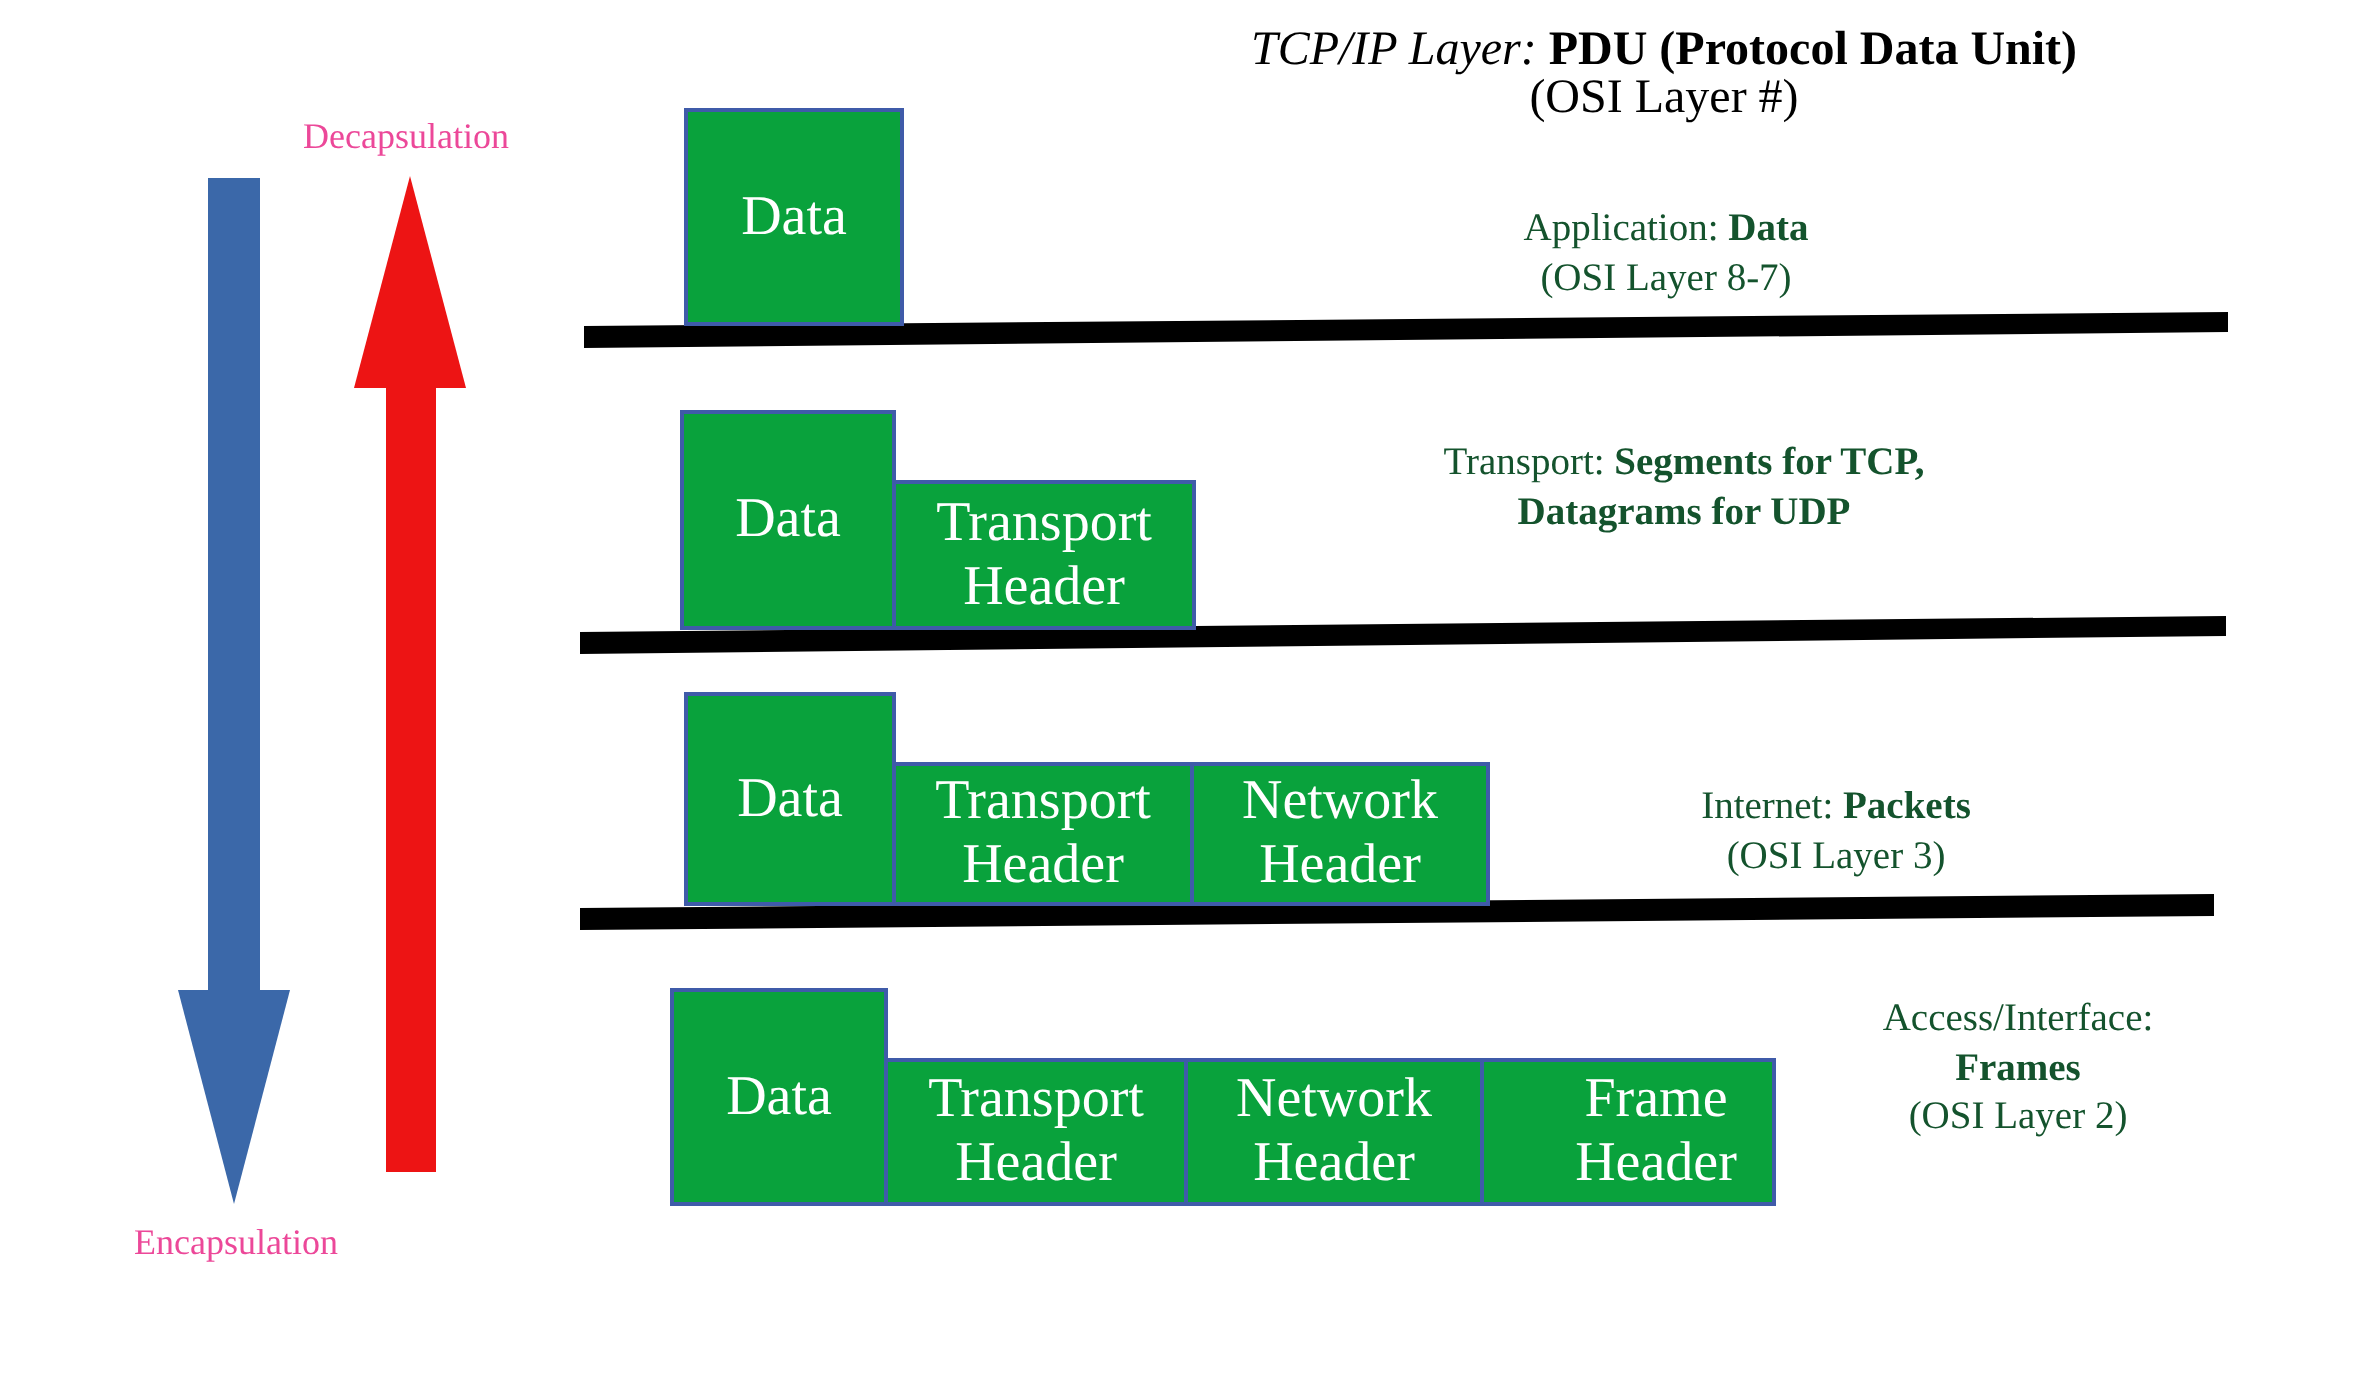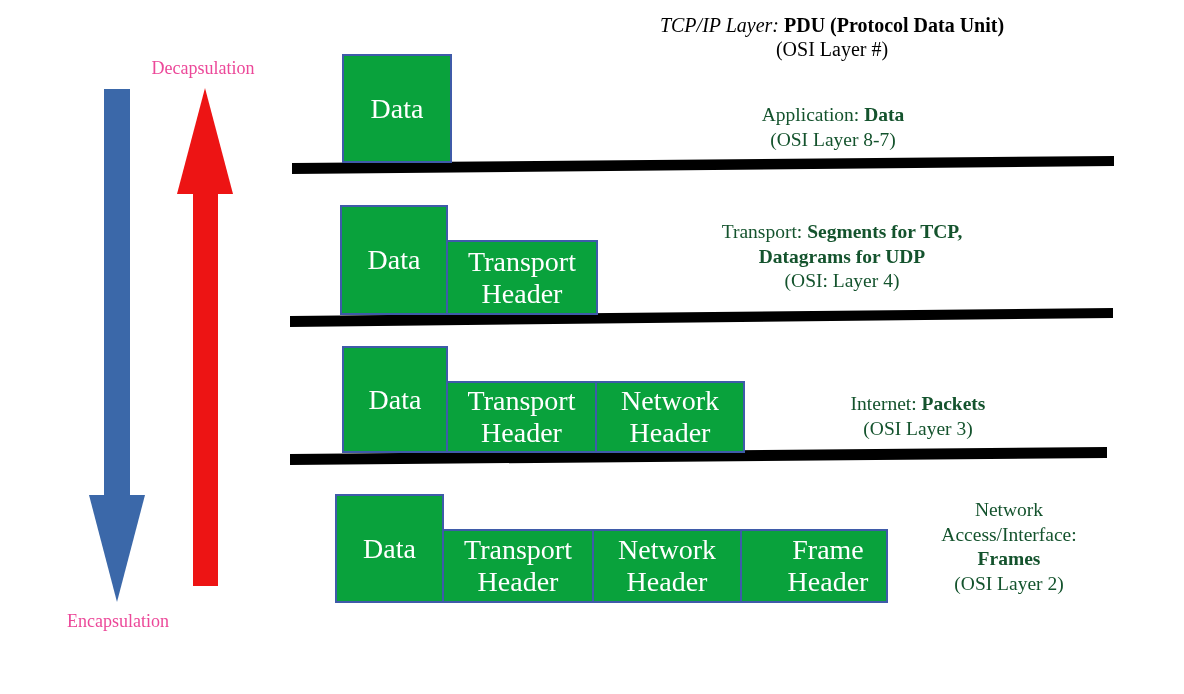--- a/index.html
+++ b/index.html
@@ -36,21 +36,21 @@
     line-height:24.5px;
     color:#14532d;
   }
   .layer-label b{font-weight:700;}
 
   
   .title{
     position:absolute;
     left:582px;top:14px;width:500px;
     text-align:center;
-    font-size:20px;line-height:23.5px;
+    font-size:24px;line-height:23.5px;
   }
   .title .it{font-style:italic;}
   .title b{font-weight:700;}
 
   
   .arrow-caption{
     position:absolute;
     font-size:18px;
     text-align:center;
     color:#ec4899;
@@ -94,39 +94,37 @@
     <div>(OSI Layer 8-7)</div>
   </div>
 
   <div class="pdu-row" style="left:340px;top:205px;height:110px;">
     <div class="pdu-box" style="width:108px;">Data</div>
     <div class="pdu-box" style="width:152px;">Transport Header</div>
   </div>
   <div class="layer-label" style="left:672px;top:220px;width:340px;">
     <div><span>Transport: </span><b>Segments for TCP,</b></div>
     <div><b>Datagrams for UDP</b></div>
-    <div>(OSI: Layer 4)</div>
   </div>
 
   <div class="pdu-row" style="left:342px;top:346px;height:107px;">
     <div class="pdu-box" style="width:106px;">Data</div>
     <div class="pdu-box" style="width:151px;">Transport Header</div>
     <div class="pdu-box" style="width:150px;">Network Header</div>
   </div>
   <div class="layer-label" style="left:768px;top:392px;width:300px;font-family:Liberation Serif, serif;">
     <div><span>Internet: </span><b>Packets</b></div>
     <div>(OSI Layer 3)</div>
   </div>
 
   <div class="pdu-row" style="left:335px;top:494px;height:109px;">
     <div class="pdu-box" style="width:109px;">Data</div>
     <div class="pdu-box" style="width:152px;">Transport Header</div>
     <div class="pdu-box" style="width:150px;">Network Header</div>
     <div class="pdu-box" style="width:148px;padding-left:32px;">Frame Header</div>
   </div>
   <div class="layer-label" style="left:889px;top:498px;width:240px;">
-    <div>Network</div>
     <div>Access/Interface:</div>
     <div><b>Frames</b></div>
     <div>(OSI Layer 2)</div>
   </div>
 
 </div>
 
 </body></html>

